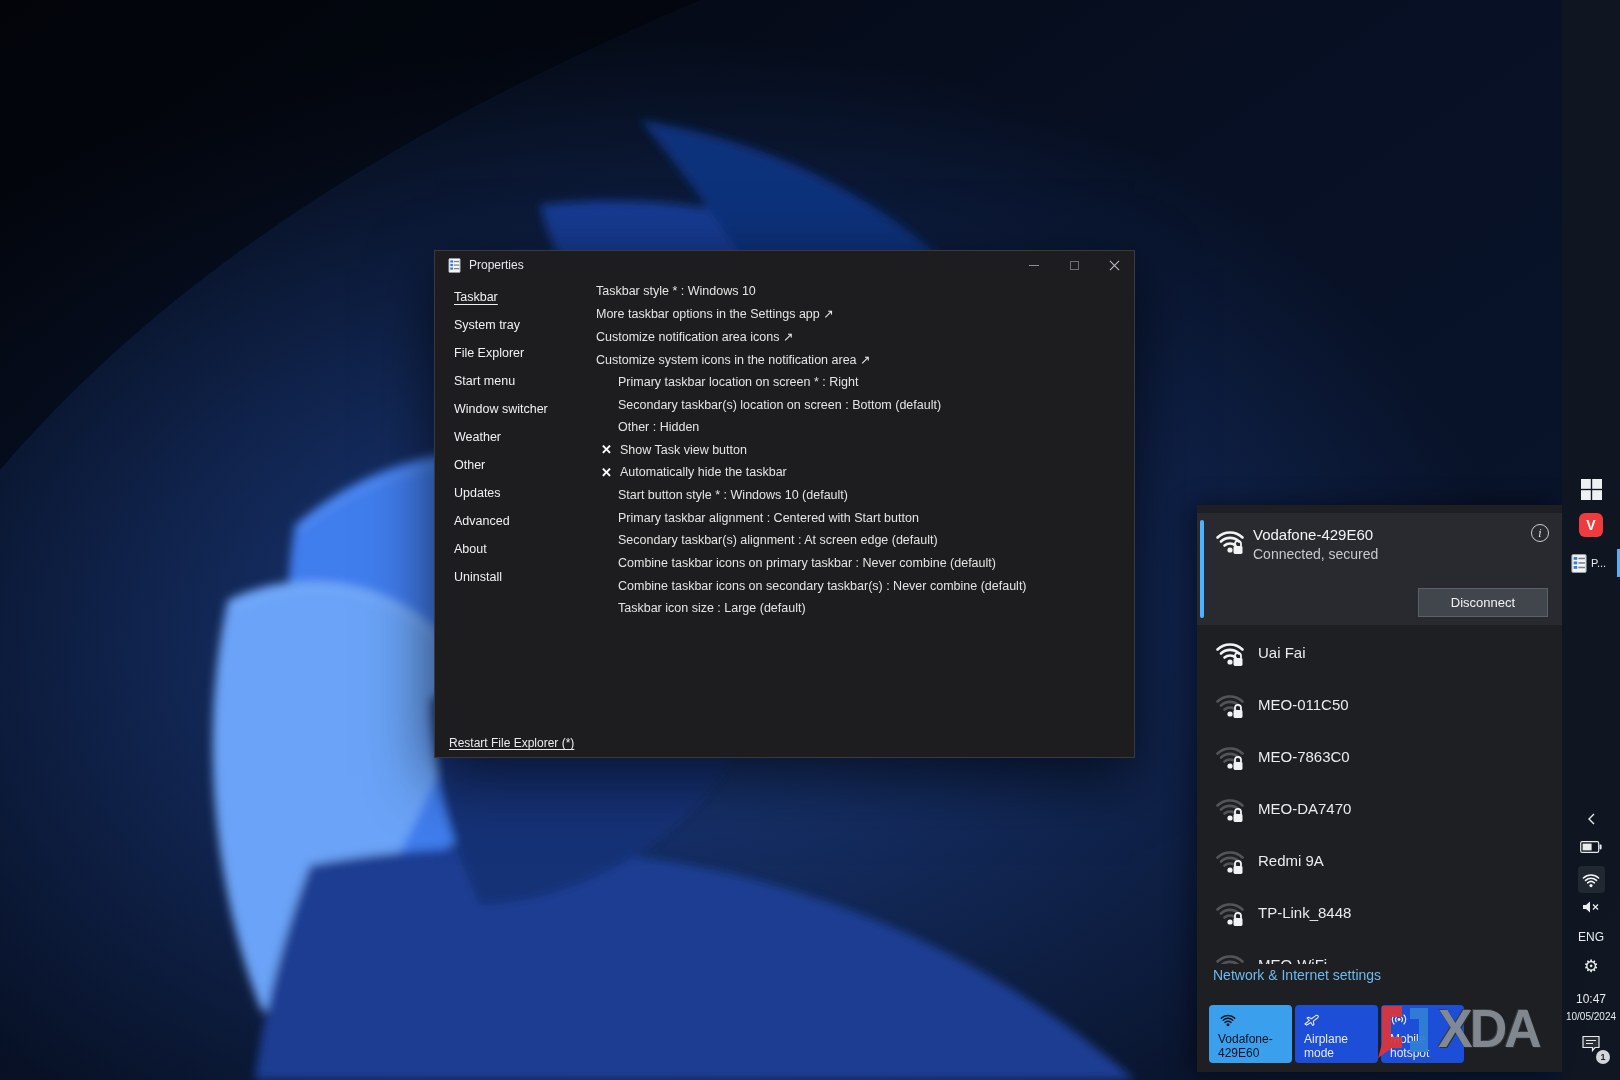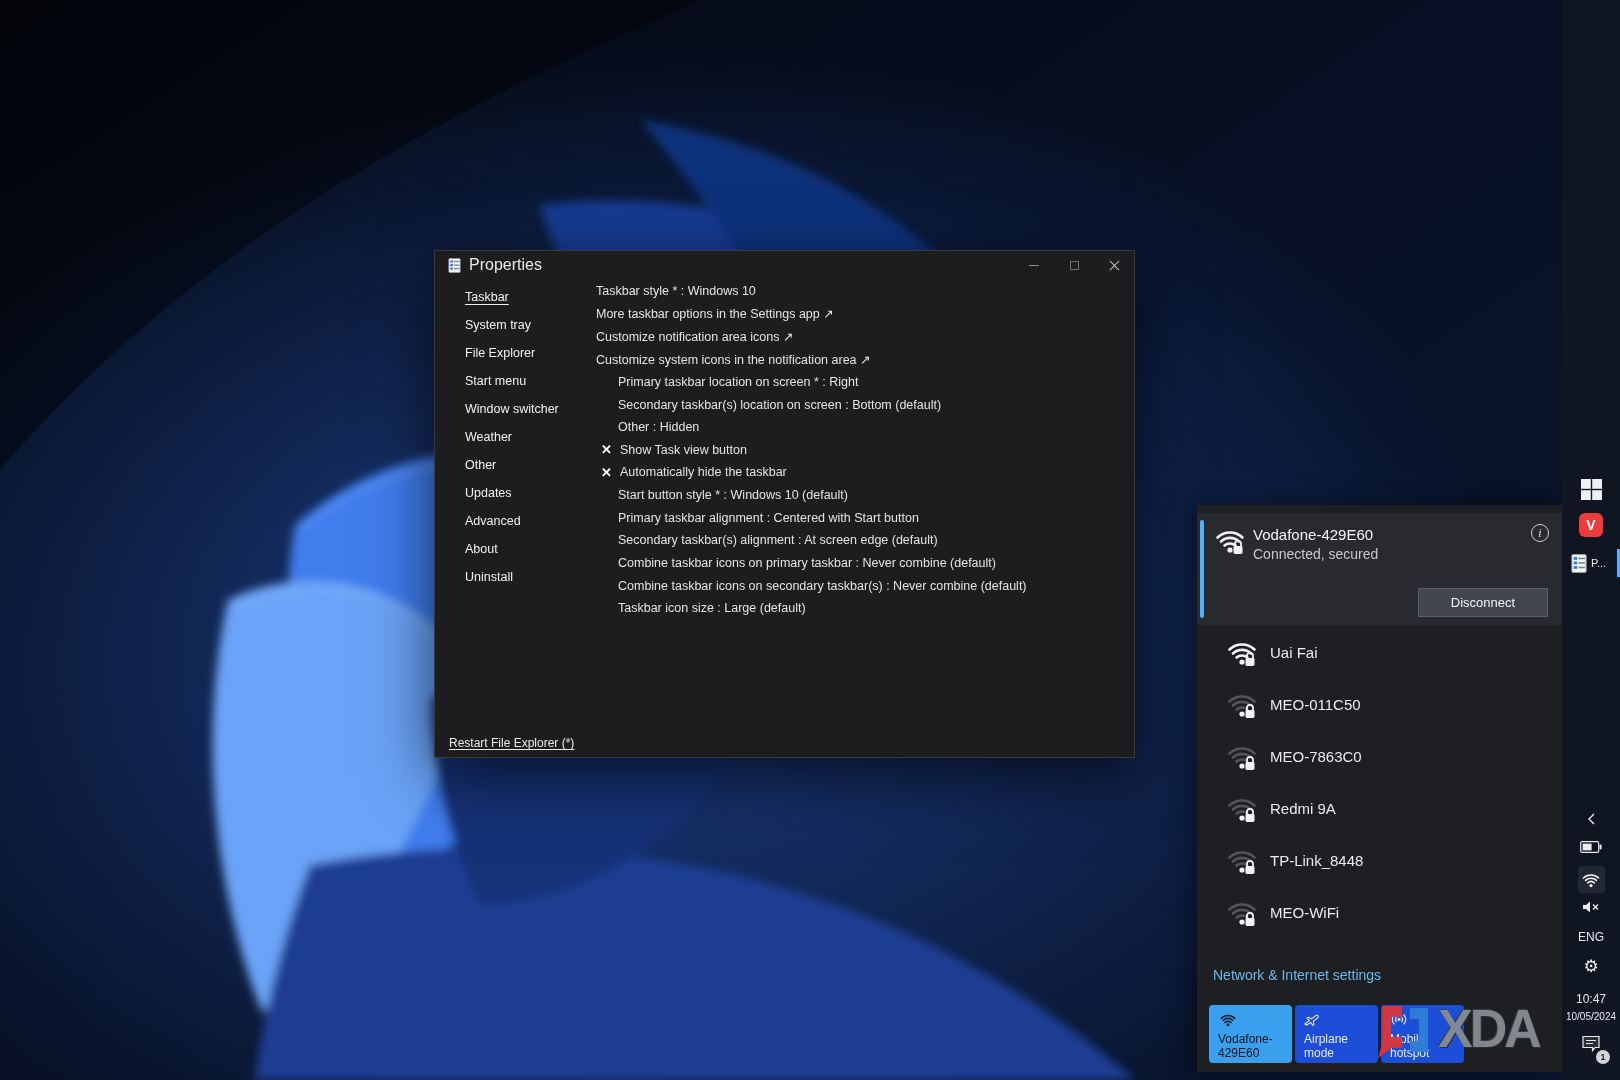--- a/index.html
+++ b/index.html
@@ -9,30 +9,30 @@
 
   
   #wallpaper { position:absolute; inset:0; }
 
   
   #dialog { position:absolute; left:434px; top:250px; width:701px; height:508px;
     background:#1d1d1f; border:1px solid #3a3a3c; box-shadow:0 18px 60px rgba(0,0,0,.65);
     color:#e6e6e6; font-size:12.5px; }
   #dlg-titlebar { position:absolute; left:0; top:0; right:0; height:28px; display:flex; align-items:center; }
   #dlg-title-icon { margin-left:13px; width:13px; height:15px; }
-  #dlg-title-text { margin-left:8px; font-size:16px; color:#e8e8e8; }
+  #dlg-title-text { margin-left:8px; font-size:12px; color:#e8e8e8; }
   .dlg-controls { position:absolute; right:0; top:0; height:28px; display:flex; }
   .dlg-ctl { width:40px; height:28px; display:flex; align-items:center; justify-content:center; position:relative; }
   .glyph-min { width:10px; height:1px; background:#8f8f8f; }
   .glyph-max { width:9px; height:9px; border:1px solid #6f6f6f; }
   .glyph-close { position:relative; width:11px; height:11px; }
   .glyph-close::before,.glyph-close::after { content:""; position:absolute; left:-1px; top:5px; width:13px; height:1px; background:#c2c2c2; }
   .glyph-close::before { transform:rotate(45deg); } .glyph-close::after { transform:rotate(-45deg); }
 
-  #dlg-sidebar { position:absolute; left:16px; top:32px; width:152px; }
+  #dlg-sidebar { position:absolute; left:5px; top:32px; width:152px; }
   .side-item { height:28px; display:flex; align-items:center; padding-left:14px; color:#f1f1f1; cursor:default; }
   .side-item.selected span { text-decoration:underline; text-underline-offset:3px; }
 
   #dlg-content { position:absolute; left:161px; top:28px; right:8px; padding-top:1px;text-align:center; }
   .c-row { height:22.65px; display:flex; align-items:center; color:#e4e4e4; white-space:nowrap; }
   .c-row.indent { padding-left:22px; }
   .c-row.xmark  { padding-left:3px; }
   .c-row .xg { font-size:13px; font-weight:700; color:#ffffff; width:15px; }
   .c-row.xmark .lbl { padding-left:6px; }
   #dlg-footer { position:absolute; left:14px; bottom:7px; font-size:12px; color:#ececec;
@@ -45,21 +45,21 @@
   #conn-bar { position:absolute; left:3px; top:7px; bottom:7px; width:4px; border-radius:2px; background:#4db2ff; }
   #conn-icon { position:absolute; left:17px; top:13px; }
   #conn-name { position:absolute; left:56px; top:13px; font-size:15px; color:#f4f4f4; }
   #conn-status { position:absolute; left:56px; top:33px; font-size:14px; color:#c6c9cd; }
   #conn-info { position:absolute; right:13px; top:11px; width:18px; height:18px; border:1px solid #c9cdd2;
     border-radius:50%; display:flex; align-items:center; justify-content:center;
     font-size:11px; font-style:italic; color:#d6dade; font-family:"DejaVu Serif", serif; }
   #disconnect-btn { position:absolute; right:14px; bottom:8px; width:130px; height:29px; background:#41464d;
     border:1px solid #5c6168; display:flex; align-items:center; justify-content:center;
     font-size:13px; color:#f2f2f2; }
-  #net-list { position:absolute; left:0; top:121px; right:0; height:338px; overflow:hidden;margin-left:12px; }
+  #net-list { position:absolute; left:0; top:121px; right:0; height:338px; overflow:hidden; }
   .net-row { height:52px; display:flex; align-items:center; padding-left:17px; }
   .net-row .nm { margin-left:12px; font-size:15px; color:#eaebec; }
   #net-settings-link { position:absolute; left:16px; top:462px; font-size:14px; color:#6fb9ec; }
   #quick-btns { position:absolute; left:12px; top:500px; display:flex; gap:3px; }
   .qbtn { width:83px; height:58px; background:#1d4ed8; border-radius:4px; padding:7px 0 0 9px;
     font-size:12px; line-height:14px; color:#e8e9ea; }
   .qbtn .qlabel { margin-top:5px; width:70px; }
   .qbtn.active { background:#3aa0ee; color:#07131f; }
 
   
@@ -301,20 +301,27 @@
             <use href="#wifi-weak" xlink:href="#wifi-weak"></use>
             <use href="#lock-glyph" xlink:href="#lock-glyph"></use>
           </svg>
         <span class="nm">MEO-7863C0</span>
       </div>
       <div class="net-row">
         <svg width="32" height="28" viewBox="0 0 32 28">
             <use href="#wifi-weak" xlink:href="#wifi-weak"></use>
             <use href="#lock-glyph" xlink:href="#lock-glyph"></use>
           </svg>
+        <span class="nm">MEO-DA7470</span>
+      </div>
+      <div class="net-row">
+        <svg width="32" height="28" viewBox="0 0 32 28">
+            <use href="#wifi-weak" xlink:href="#wifi-weak"></use>
+            <use href="#lock-glyph" xlink:href="#lock-glyph"></use>
+          </svg>
         <span class="nm">Redmi 9A</span>
       </div>
       <div class="net-row">
         <svg width="32" height="28" viewBox="0 0 32 28">
             <use href="#wifi-weak" xlink:href="#wifi-weak"></use>
             <use href="#lock-glyph" xlink:href="#lock-glyph"></use>
           </svg>
         <span class="nm">TP-Link_8448</span>
       </div>
       <div class="net-row">

